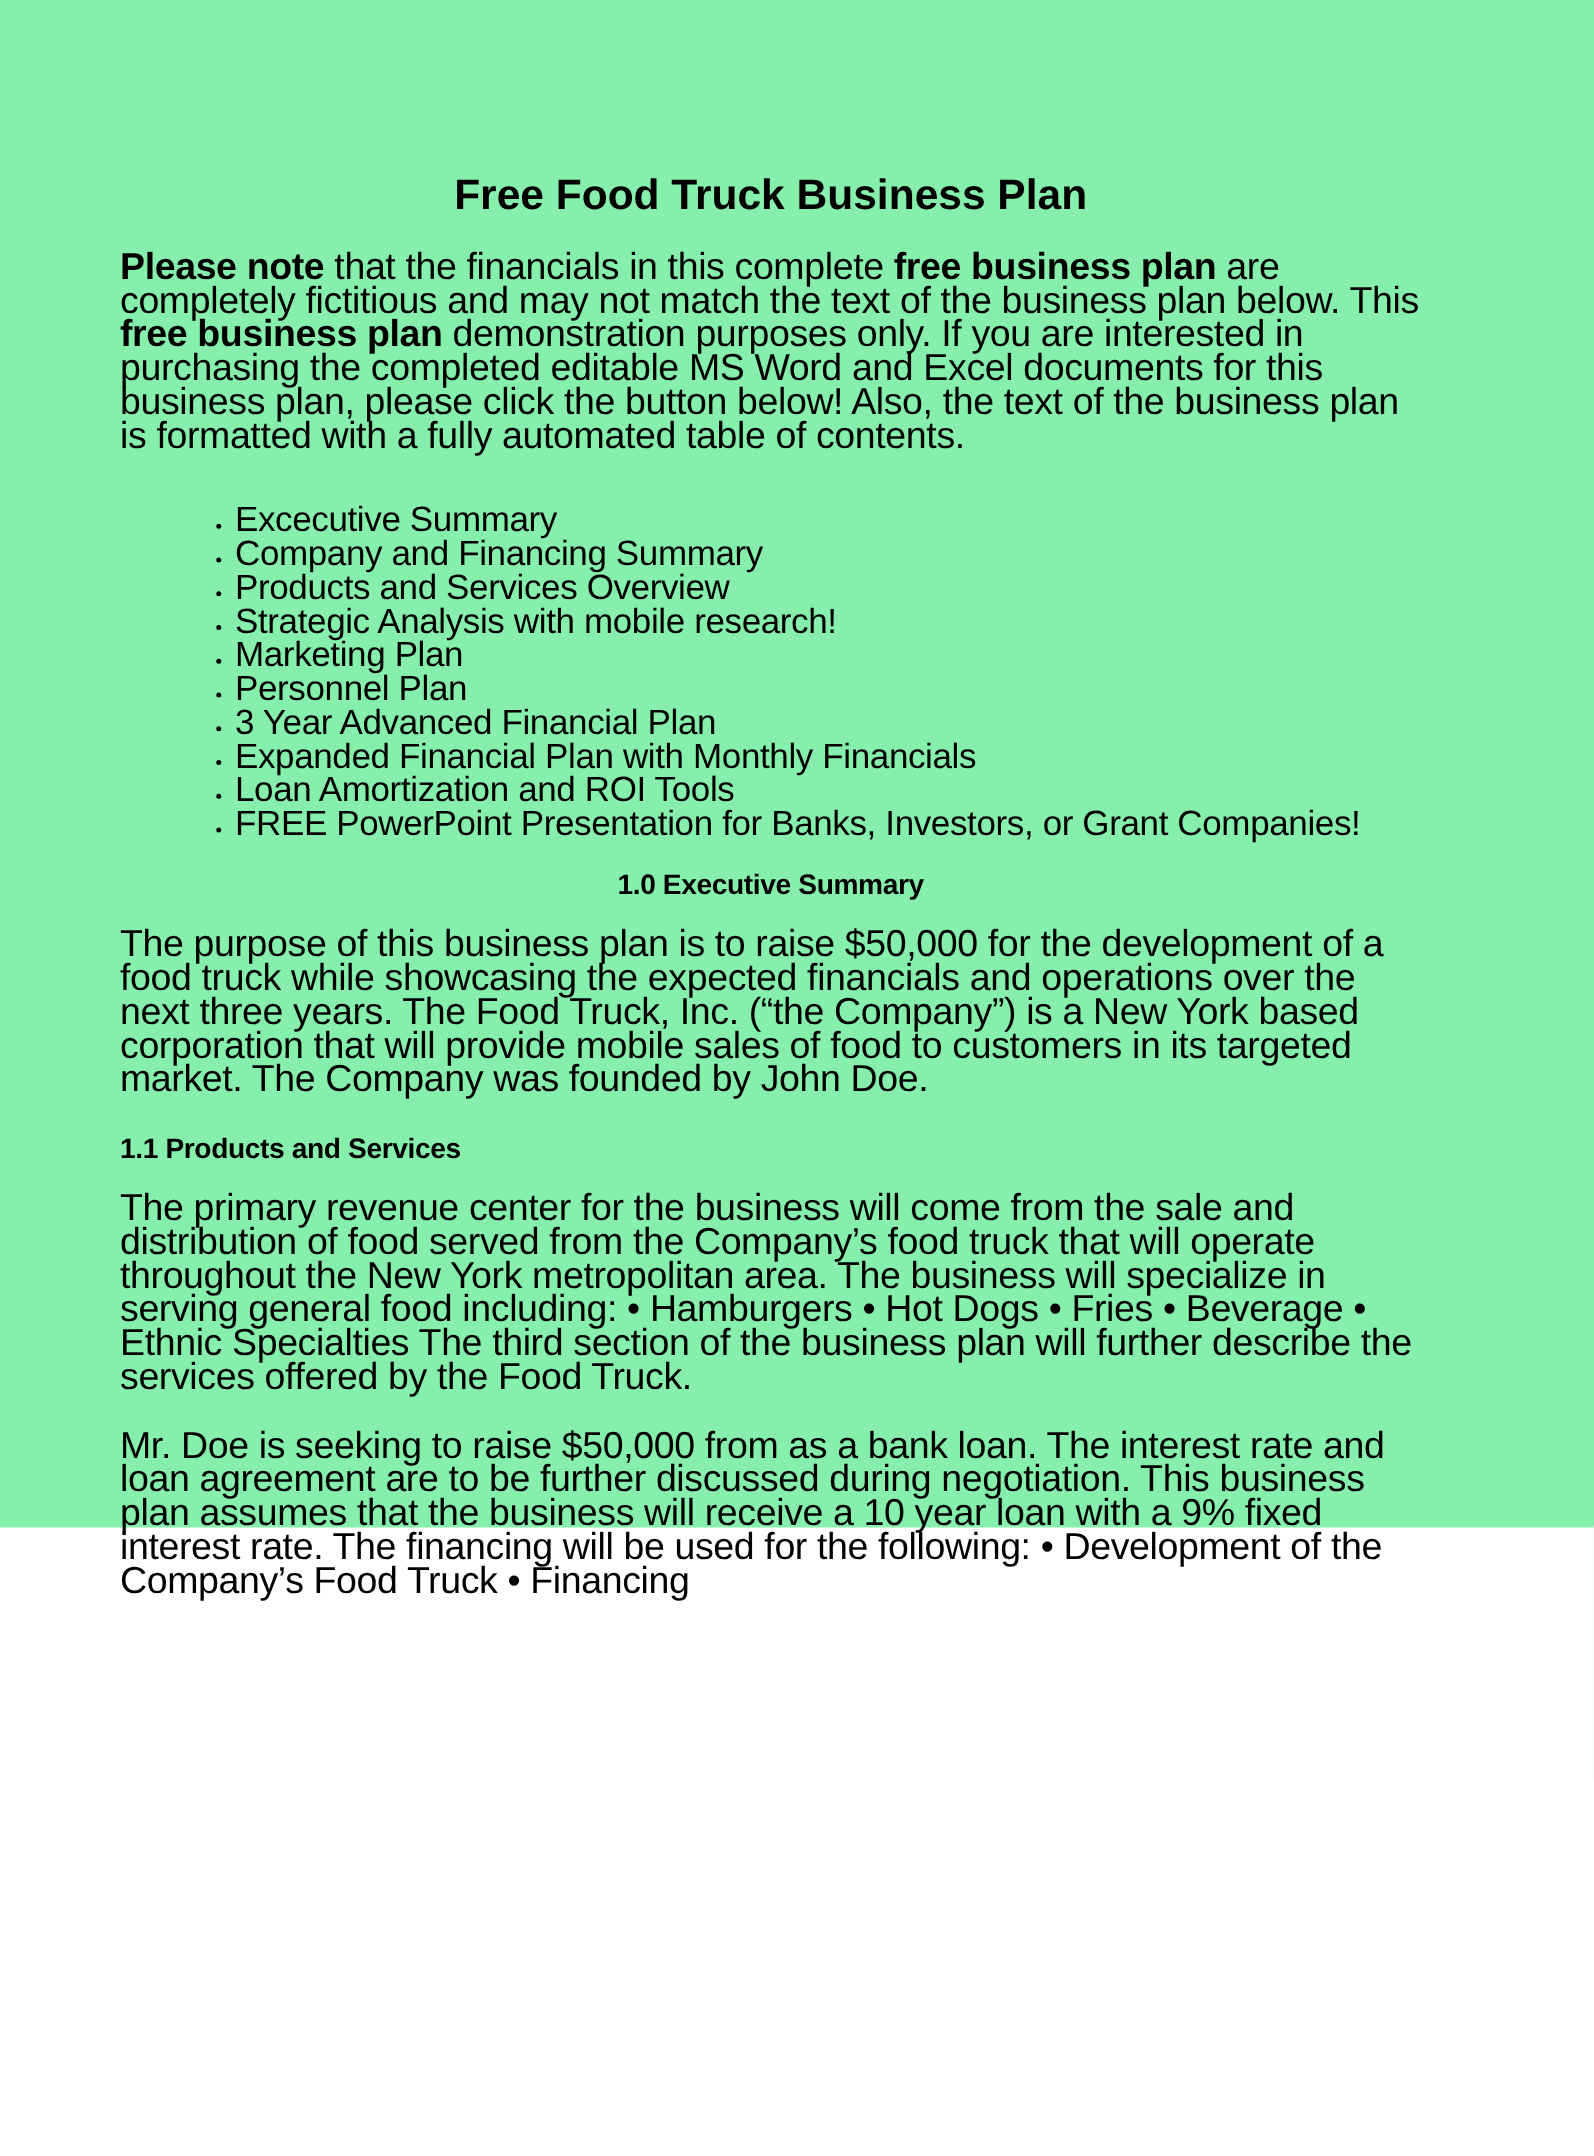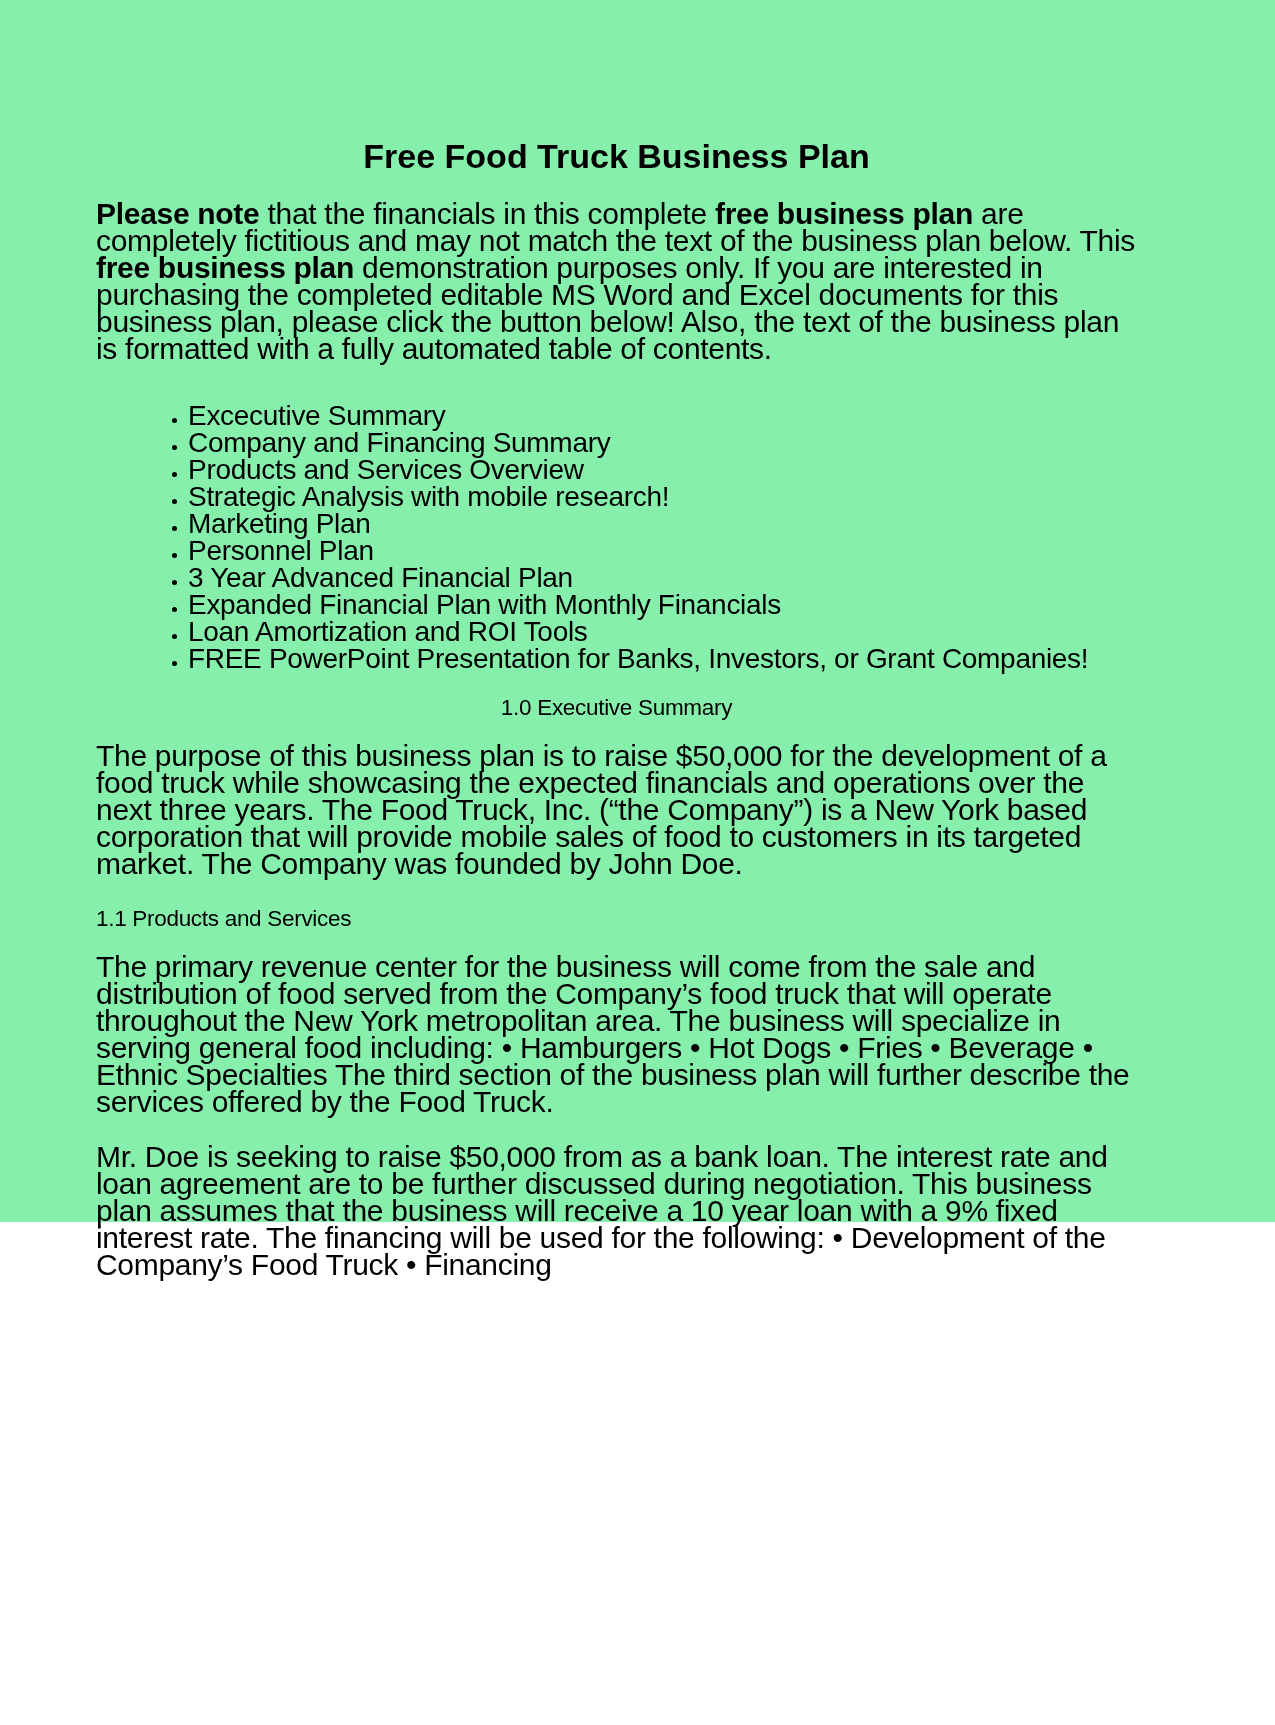--- a/index.html
+++ b/index.html
@@ -45,21 +45,21 @@
   }
   ul.features li {
     font-size: 28px;
     line-height: 27px;
     letter-spacing: -0.3px;
   }
   ul.features li::marker { font-size: 16px; }
   h2.section-heading {
     font-size: 22.5px;
     line-height: 27px;
-    font-weight: normal;
+    font-weight: bold;
     letter-spacing: -0.3px;
     margin: 0 0 21px 0;
   }
   h2.section-heading.centered { text-align: center; }
   .section p.body-para { margin-bottom: 28px; }
   b { letter-spacing: -0.3px; }
 </style>
 </head>
 <body>
 

